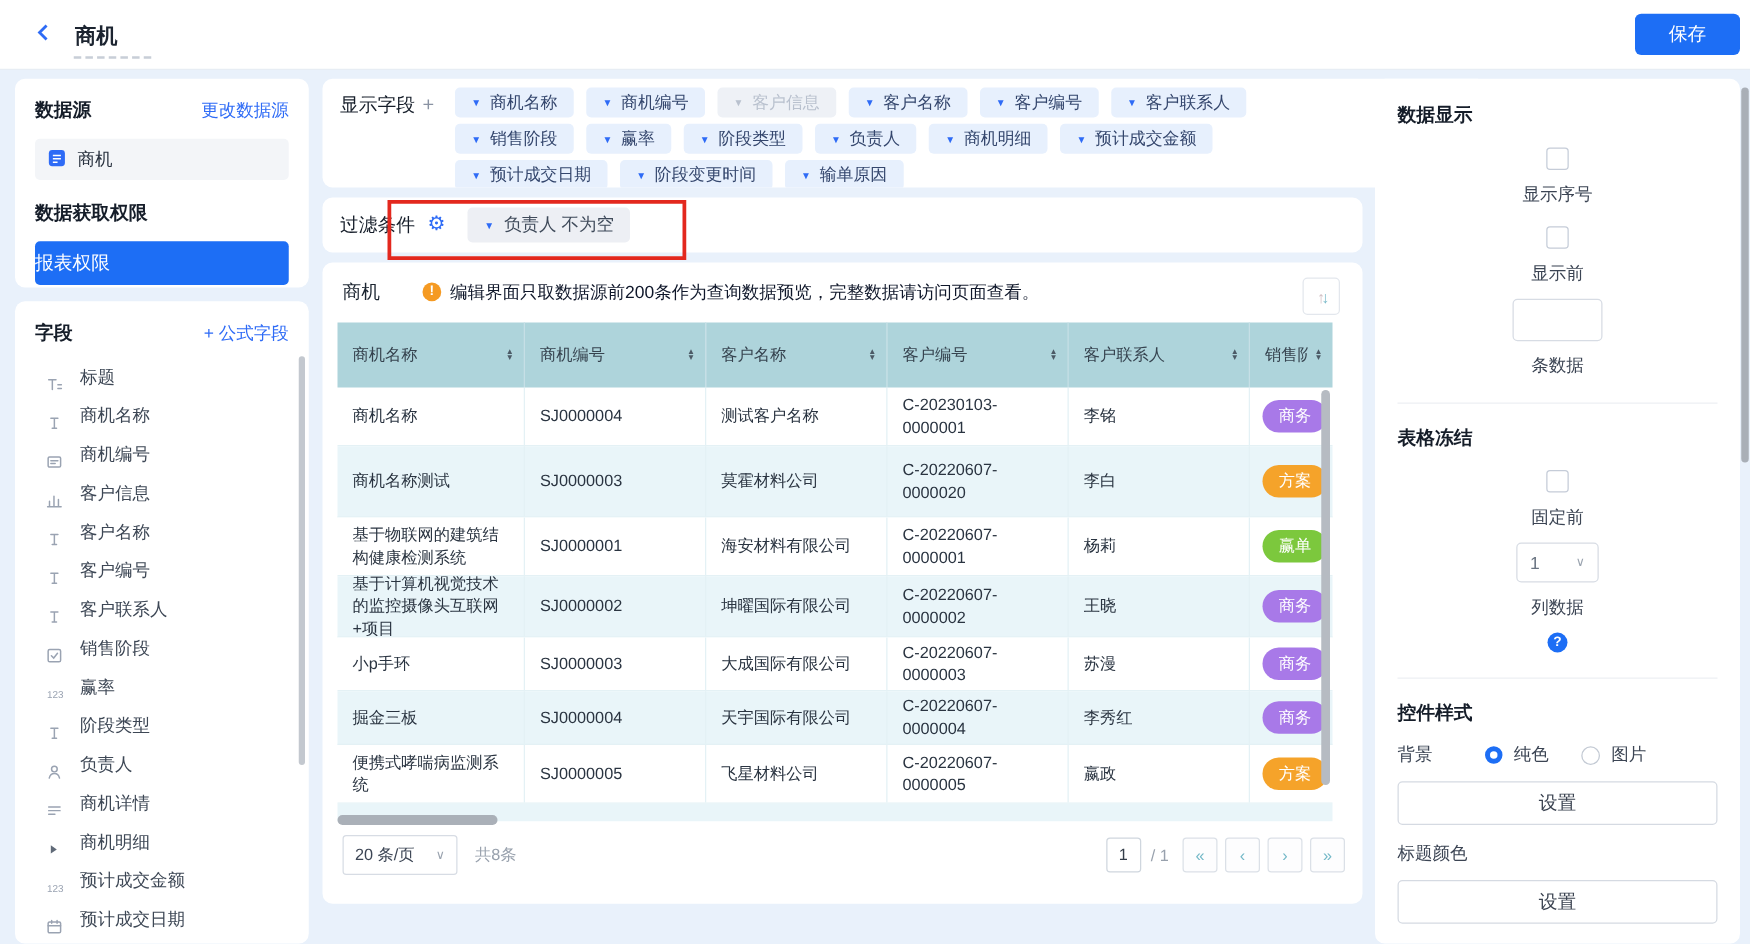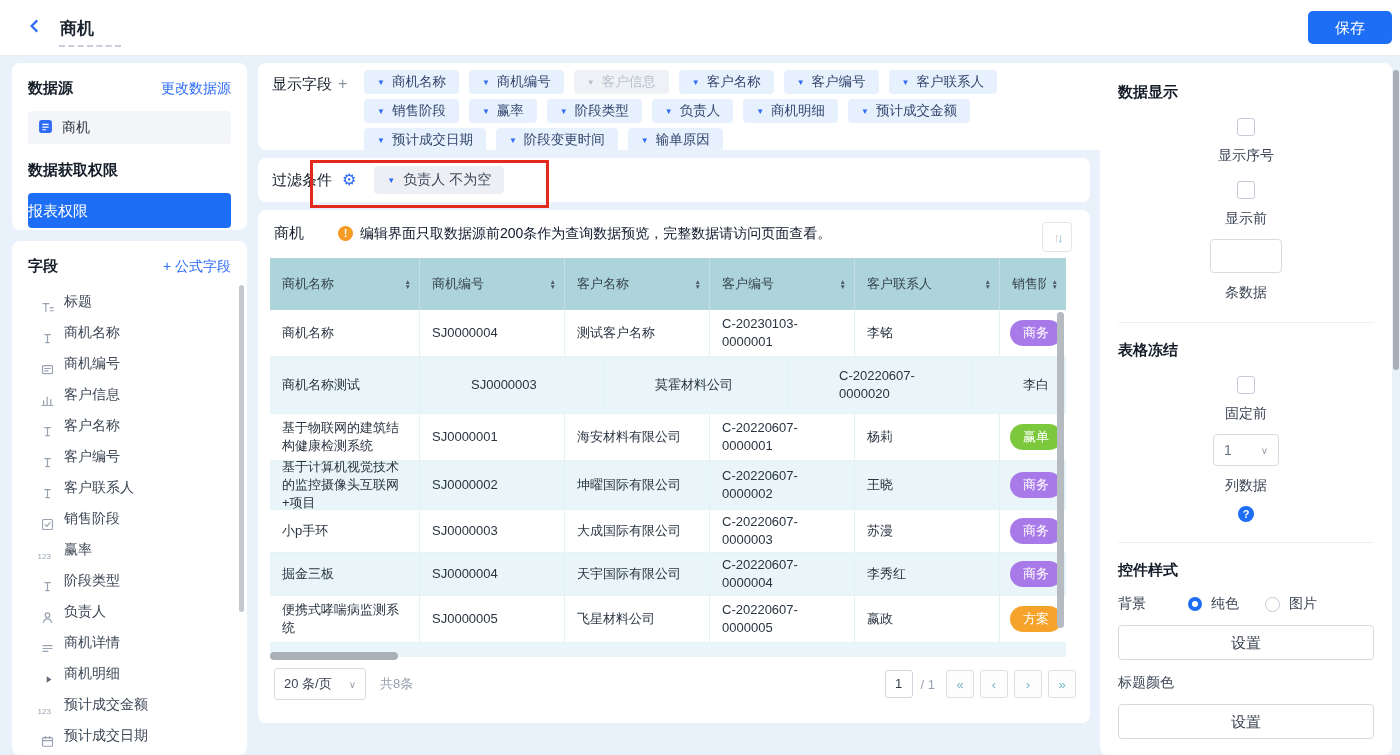--- a/index.html
+++ b/index.html
@@ -16,21 +16,21 @@
     font-size:15px;text-align:center;line-height:33px;cursor:pointer;}
   
   #card-ds{left:12px;top:63px;width:235px;height:167px;padding:16px;}
   .ds-head{display:flex;justify-content:space-between;align-items:center;}
   #ds-item{margin-top:13px;height:33px;background:#f3f5f8;border-radius:4px;display:flex;align-items:center;
     gap:9px;padding:0 10px;font-size:14px;color:#28313e;cursor:pointer;}
   #perm-title{margin-top:17px;}
   #perm-btn{margin-top:13px;height:35px;border-radius:4px;color:#fff;font-size:15px;text-align:left;line-height:35px;cursor:pointer;}
   #card-fields{left:12px;top:241px;width:235px;height:514px;padding:16px;overflow:hidden;}
   .field-item{display:flex;align-items:center;gap:10px;height:31px;padding-left:9px;font-size:14px;color:#3d4755;cursor:pointer;}
-  .ficon{width:17px;display:inline-flex;justify-content:flex-end;margin-top:12px;}
+  .ficon{width:17px;display:inline-flex;justify-content:flex-start;margin-top:12px;}
   #field-list{margin-top:10px;}
   .vthumb{position:absolute;border-radius:3px;background:#c3c8cf;}
   
   #card-display{left:258px;top:63px;width:932px;height:87px;padding:7px 14px;overflow:hidden;display:flex;}
   #display-label{font-size:15px;color:#151d29;padding-top:5px;width:92px;flex:none;}
   #display-add{color:#8a93a3;font-size:16px;margin-left:6px;cursor:pointer;}
   .tag-row{display:flex;gap:10px;margin-bottom:5px;}
   .tag{display:inline-flex;align-items:center;gap:7px;height:24px;padding:0 13px;background:#e7f0fd;border-radius:4px;
     font-size:13.5px;color:#34466d;cursor:pointer;white-space:nowrap;}
   .tag .tri{color:#2e6bf6;font-size:8px;}
@@ -417,21 +417,21 @@
         <div class="tr" style="height: 46px;">
           <div class="td">商机名称</div>
           <div class="td">SJ0000004</div>
           <div class="td">测试客户名称</div>
           <div class="td">C-20230103-0000001</div>
           <div class="td">李铭</div>
           <div class="td last">
             <span class="badge" style="background: rgb(168, 121, 232);">商务</span>
           </div>
         </div>
-        <div class="tr alt" style="height: 56px; gap: 39px;">
+        <div class="tr alt" style="height: 56px;">
           <div class="td">商机名称测试</div>
           <div class="td">SJ0000003</div>
           <div class="td">莫霍材料公司</div>
           <div class="td">C-20220607-0000020</div>
           <div class="td">李白</div>
           <div class="td last">
             <span class="badge" style="background: rgb(245, 163, 42);">方案</span>
           </div>
         </div>
         <div class="tr" style="height: 46px;">

